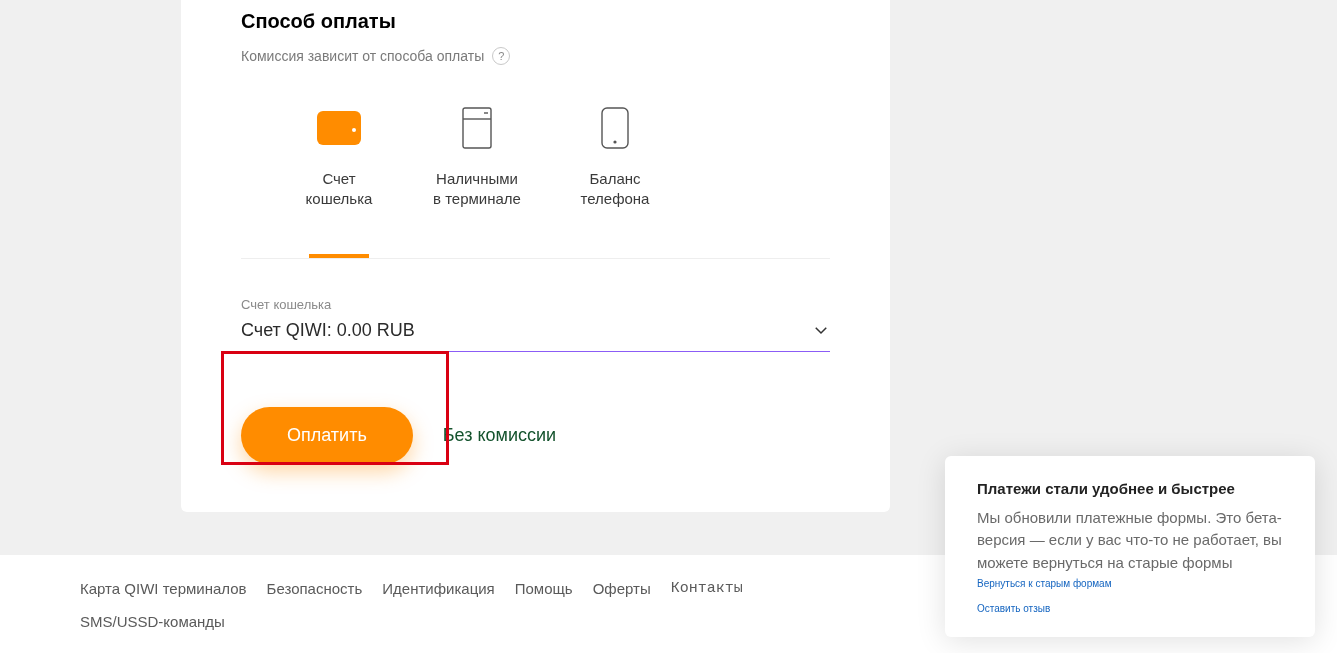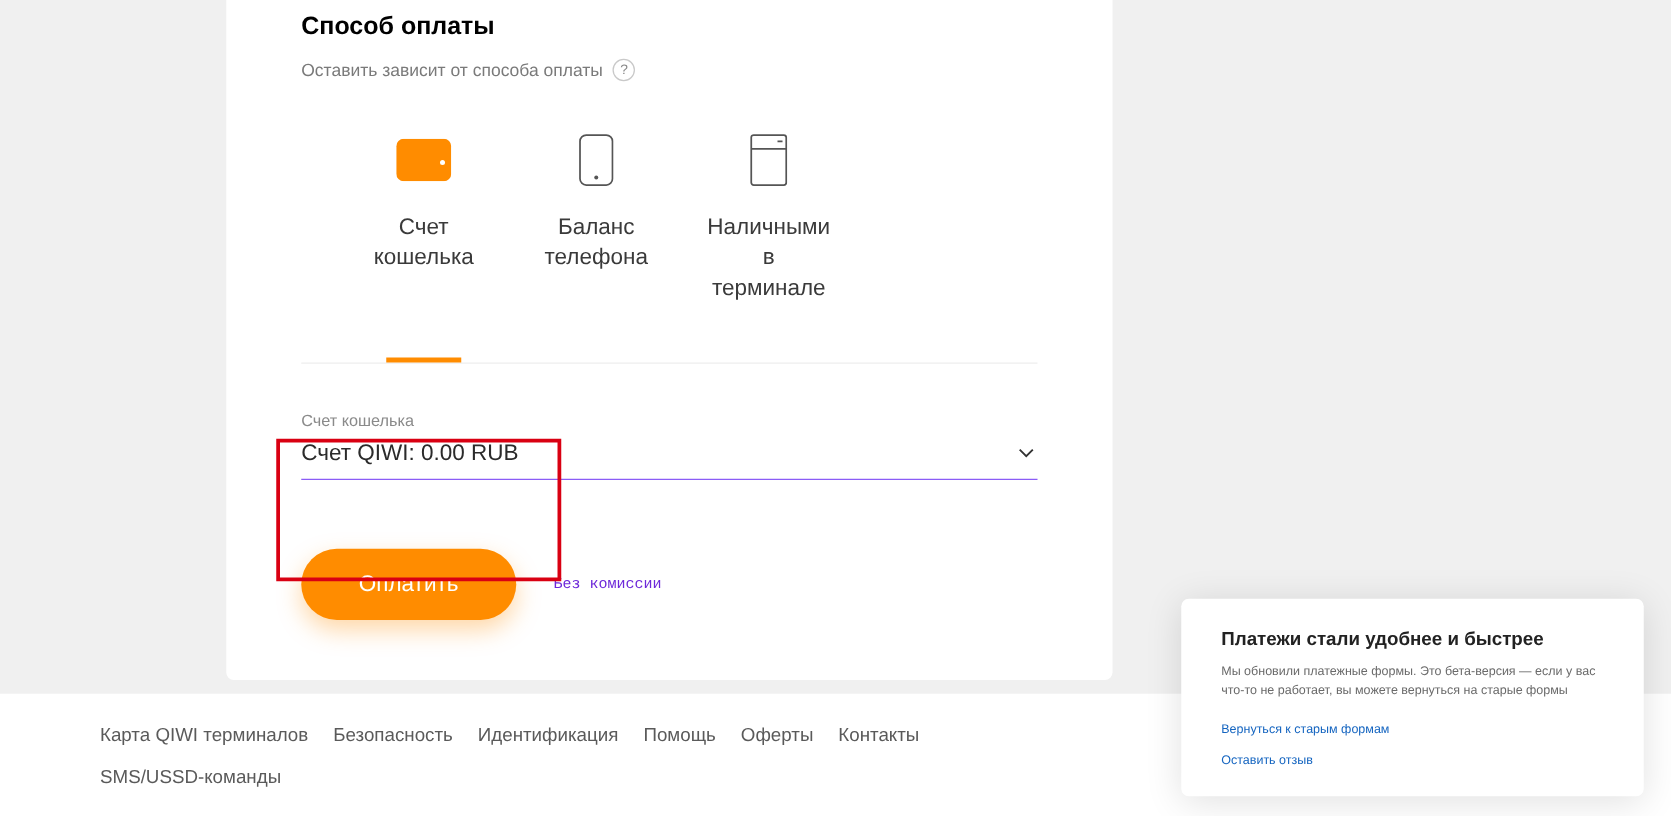--- a/index.html
+++ b/index.html
@@ -70,21 +70,21 @@
     position: relative;
   }
   .method-icon {
     height: 46px;
     display: flex;
     align-items: center;
     justify-content: center;
   }
   .method-label {
     text-align: center;
-    font-size: 18px;
+    font-size: 15px;
     color: #3a3a3a;
     margin-top: 18px;
     line-height: 1.35;
     white-space: pre-line;
   }
   .method.active::after {
     content: "";
     position: absolute;
     bottom: -48px;
     left: 18px;
@@ -143,23 +143,22 @@
     color: #fff;
     font-size: 18px;
     font-weight: 500;
     border: none;
     border-radius: 999px;
     padding: 18px 46px;
     cursor: pointer;
     box-shadow: 0 8px 20px rgba(255,140,0,0.35);
   }
   .fee-note {
-    font-size: 12px;
-    color: #6d28d9;
-    font-family: Liberation Mono, monospace;
+    font-size: 18px;
+    color: #14532d;
   }
   .footer {
     position: absolute;
     left: 80px;
     top: 580px;
     display: flex;
     flex-wrap: wrap;
     gap: 18px 20px;
     max-width: 700px;
   }
@@ -179,85 +178,85 @@
     box-shadow: 0 4px 30px rgba(0,0,0,0.12);
     padding: 24px 26px 22px 32px;
   }
   .popup-title {
     font-size: 15px;
     font-weight: 700;
     color: #222;
     margin-bottom: 10px;
   }
   .popup-text {
-    font-size: 10px;
+    font-size: 15px;
     color: #6a6a6a;
     line-height: 1.5;
-    margin-bottom: 18px;
+    margin-bottom: 4px;
   }
   .popup-link {
     display: block;
     font-size: 10px;
     color: #1565c0;
     text-decoration: none;
     cursor: pointer;
     margin-bottom: 14px;
   }
   .popup-link:last-child { margin-bottom: 1px; }
 </style>
 </head>
 <body>
 
 <div class="page-bg-top"></div>
 <div class="page-bg-bottom"></div>
 
 <div class="card">
   <h2 class="section-title">Способ оплаты</h2>
   <div class="section-sub">
-    <span>Оставить зависит от способа оплаты</span>
+    <span>Комиссия зависит от способа оплаты</span>
     <span class="help-badge">?</span>
   </div>
 
   <div class="methods">
 
     <div class="method active">
       <div class="method-icon">
         <svg width="44" height="34" viewBox="0 0 44 34">
           <rect class="wallet-svg" x="0" y="0" width="44" height="34" rx="6"></rect>
           <circle cx="37" cy="19" r="2" fill="#fff"></circle>
         </svg>
       </div>
       <div class="method-label">Счет
 кошелька</div>
     </div>
 
-
-    <div class="method">
-      <div class="method-icon">
-        <svg width="28" height="42" viewBox="0 0 28 42">
-          <rect class="outline-svg" x="1" y="1" width="26" height="40" rx="5"></rect>
-          <circle cx="14" cy="35" r="1.6" fill="#555"></circle>
-        </svg>
-      </div>
-      <div class="method-label">Баланс
-телефона</div>
-    </div>
 
     <div class="method">
       <div class="method-icon">
         <svg width="30" height="42" viewBox="0 0 30 42">
           <rect class="outline-svg" x="1" y="1" width="28" height="40" rx="2"></rect>
           <line class="outline-svg" x1="1" y1="12" x2="29" y2="12"></line>
           <line class="outline-svg" x1="22" y1="6" x2="26" y2="6"></line>
         </svg>
       </div>
       <div class="method-label">Наличными
 в терминале</div>
     </div>
 
+    <div class="method">
+      <div class="method-icon">
+        <svg width="28" height="42" viewBox="0 0 28 42">
+          <rect class="outline-svg" x="1" y="1" width="26" height="40" rx="5"></rect>
+          <circle cx="14" cy="35" r="1.6" fill="#555"></circle>
+        </svg>
+      </div>
+      <div class="method-label">Баланс
+телефона</div>
+    </div>
+
   </div>
 
   <hr class="divider">
 
   <div class="field">
     <div class="field-label">Счет кошелька</div>
     <div class="select">
       <span class="select-value">Счет QIWI: 0.00 RUB</span>
       <svg class="chevron" viewBox="0 0 24 24">
         <polyline points="5 9 12 16 19 9" fill="none" stroke="#333" stroke-width="2"></polyline>
@@ -272,21 +271,21 @@
 </div>
 
 <div class="pay-highlight"></div>
 
 <div class="footer" style="row-gap: 16px;">
   <a>Карта QIWI терминалов</a>
   <a>Безопасность</a>
   <a>Идентификация</a>
   <a>Помощь</a>
   <a>Оферты</a>
-  <a style="flex-basis:100%;max-width:80px;">Контакты</a>
+  <a style="flex-basis:100%;max-width:80px;font-family:Liberation Mono, monospace;">Контакты</a>
   <a>SMS/USSD-команды</a>
 </div>
 
 <div class="popup">
   <div class="popup-title">Платежи стали удобнее и быстрее</div>
   <div class="popup-text">Мы обновили платежные формы.
 Это бета-версия — если у вас что-то не работает, вы можете вернуться на старые формы</div>
   <a class="popup-link">Вернуться к старым формам</a>
   <a class="popup-link">Оставить отзыв</a>
 </div>

